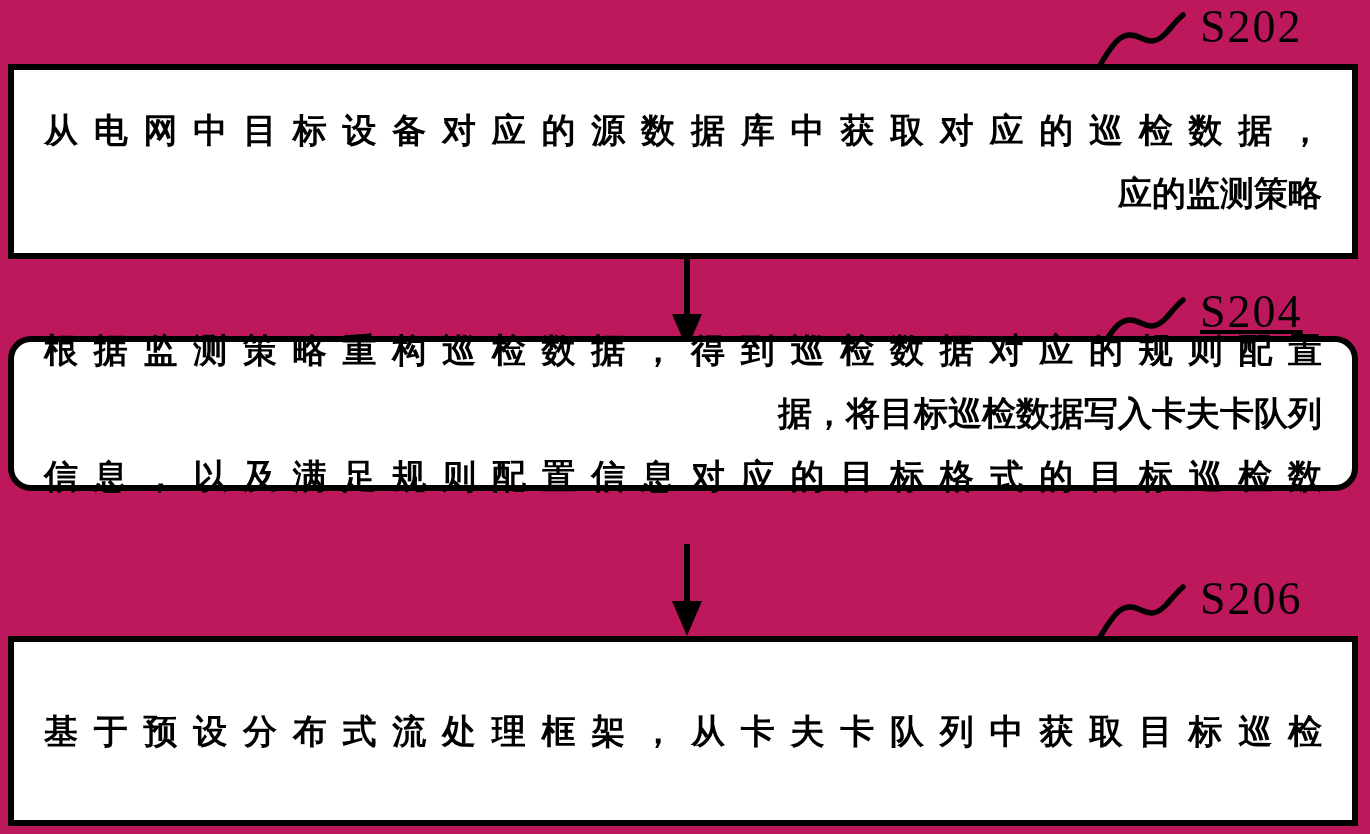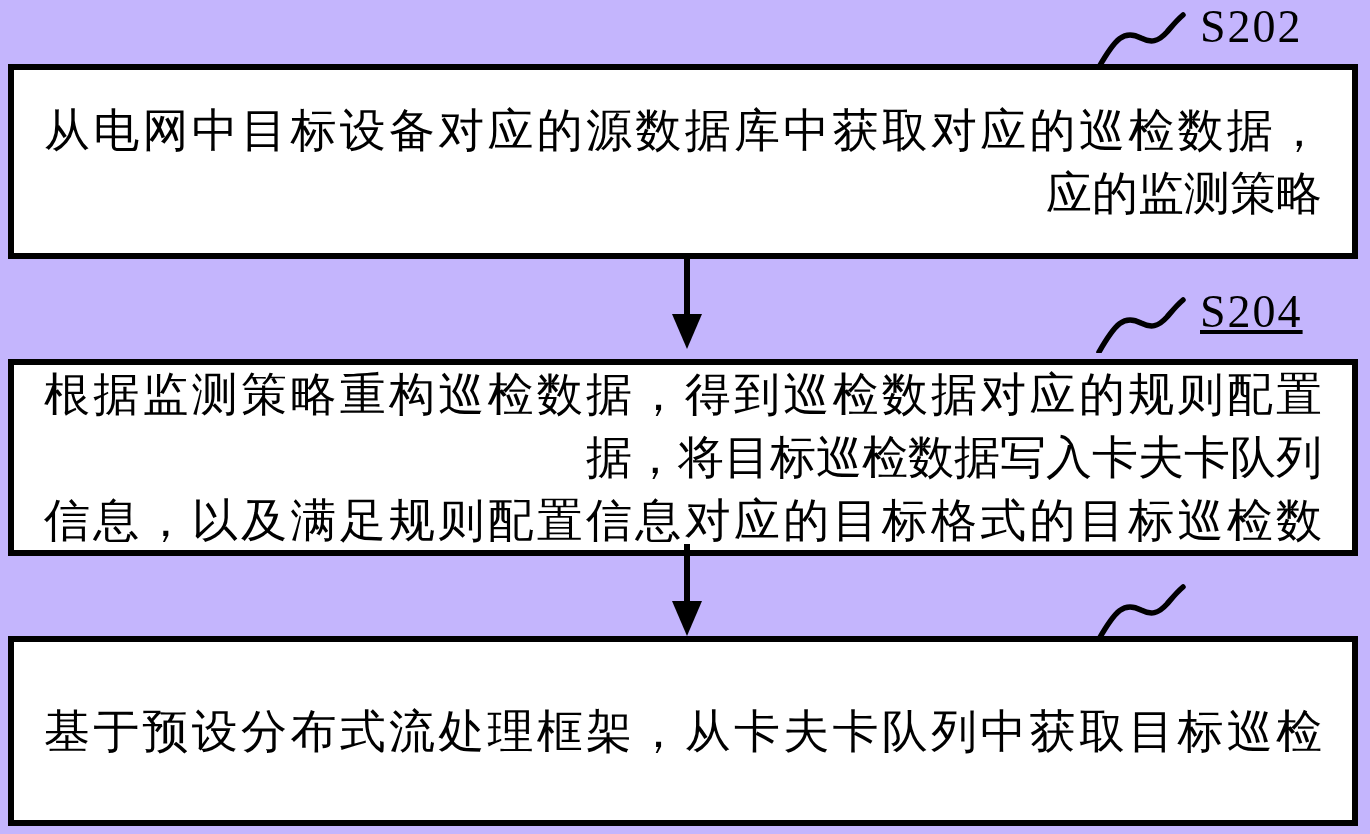--- a/index.html
+++ b/index.html
@@ -1,40 +1,41 @@
 <!DOCTYPE html>
 <html><head>
 <meta charset="utf-8">
 <style>
   html, body { margin: 0; padding: 0; background: #ffffff; }
   .stage {
     position: relative;
     width: 1370px;
     height: 834px;
-    background: #c4b5fd;
+    background: #be185d;
     font-family: "Liberation Serif", "DejaVu Serif", serif;
     overflow: hidden;
   }
   .step-box {
     position: absolute;
     left: 8px;
     width: 1350px;
     box-sizing: border-box;
     border: 6px solid #000000;
     background: #ffffff;
     display: flex;
     flex-direction: column;
     justify-content: center;
     padding: 0 30px;
   }
   .box-line {
-    font-size: 46px;
+    font-size: 34px;
     line-height: 63px;
     color: #000000;
     white-space: nowrap;
+    font-weight: bold;
   }
   .line-fill {
     text-align: justify;
     text-align-last: justify;
     white-space: normal;
   }
   .line-center { text-align: right; }
   .step-label {
     position: absolute;
     font-size: 46px;
@@ -63,32 +64,33 @@
   <svg class="flow-arrow" style="left:665px; top:257px;" width="44" height="92" viewBox="0 0 44 92">
     <line x1="22" y1="0" x2="22" y2="62" stroke="#000000" stroke-width="6"></line>
     <polygon points="7,57 37,57 22,92" fill="#000000"></polygon>
   </svg>
 
   <svg class="squiggle" style="left:1095px; top:297px;" width="100" height="56" viewBox="0 0 100 56">
     <path d="M4,55 C20,27 29,17 46,26 C56,31 63,30 72,20 C78,13 82,8 88,3" fill="none" stroke="#000000" stroke-width="5.5" stroke-linecap="round"></path>
   </svg>
   <div class="step-label" style="left:1200px; top:286px;text-decoration:underline;">S204</div>
 
-  <div class="step-box" style="top:359px; height:197px;">
+  <div class="step-box" style="top:336px; height:155px;border-radius:23px;">
     <div class="box-line line-fill">根据监测策略重构巡检数据，得到巡检数据对应的规则配置</div>
     <div class="box-line line-center">据，将目标巡检数据写入卡夫卡队列</div>
     <div class="box-line line-fill">信息，以及满足规则配置信息对应的目标格式的目标巡检数</div>
   </div>
 
   <svg class="flow-arrow" style="left:665px; top:544px;" width="44" height="92" viewBox="0 0 44 92">
     <line x1="22" y1="0" x2="22" y2="62" stroke="#000000" stroke-width="6"></line>
     <polygon points="7,57 37,57 22,92" fill="#000000"></polygon>
   </svg>
 
   <svg class="squiggle" style="left:1095px; top:584px;" width="100" height="56" viewBox="0 0 100 56">
     <path d="M4,55 C20,27 29,17 46,26 C56,31 63,30 72,20 C78,13 82,8 88,3" fill="none" stroke="#000000" stroke-width="5.5" stroke-linecap="round"></path>
   </svg>
+  <div class="step-label" style="left:1200px; top:573px;">S206</div>
 
   <div class="step-box" style="top:636px; height:190px;">
     <div class="box-line line-fill">基于预设分布式流处理框架，从卡夫卡队列中获取目标巡检</div>
   </div>
 
 </div>
 
 </body></html>

